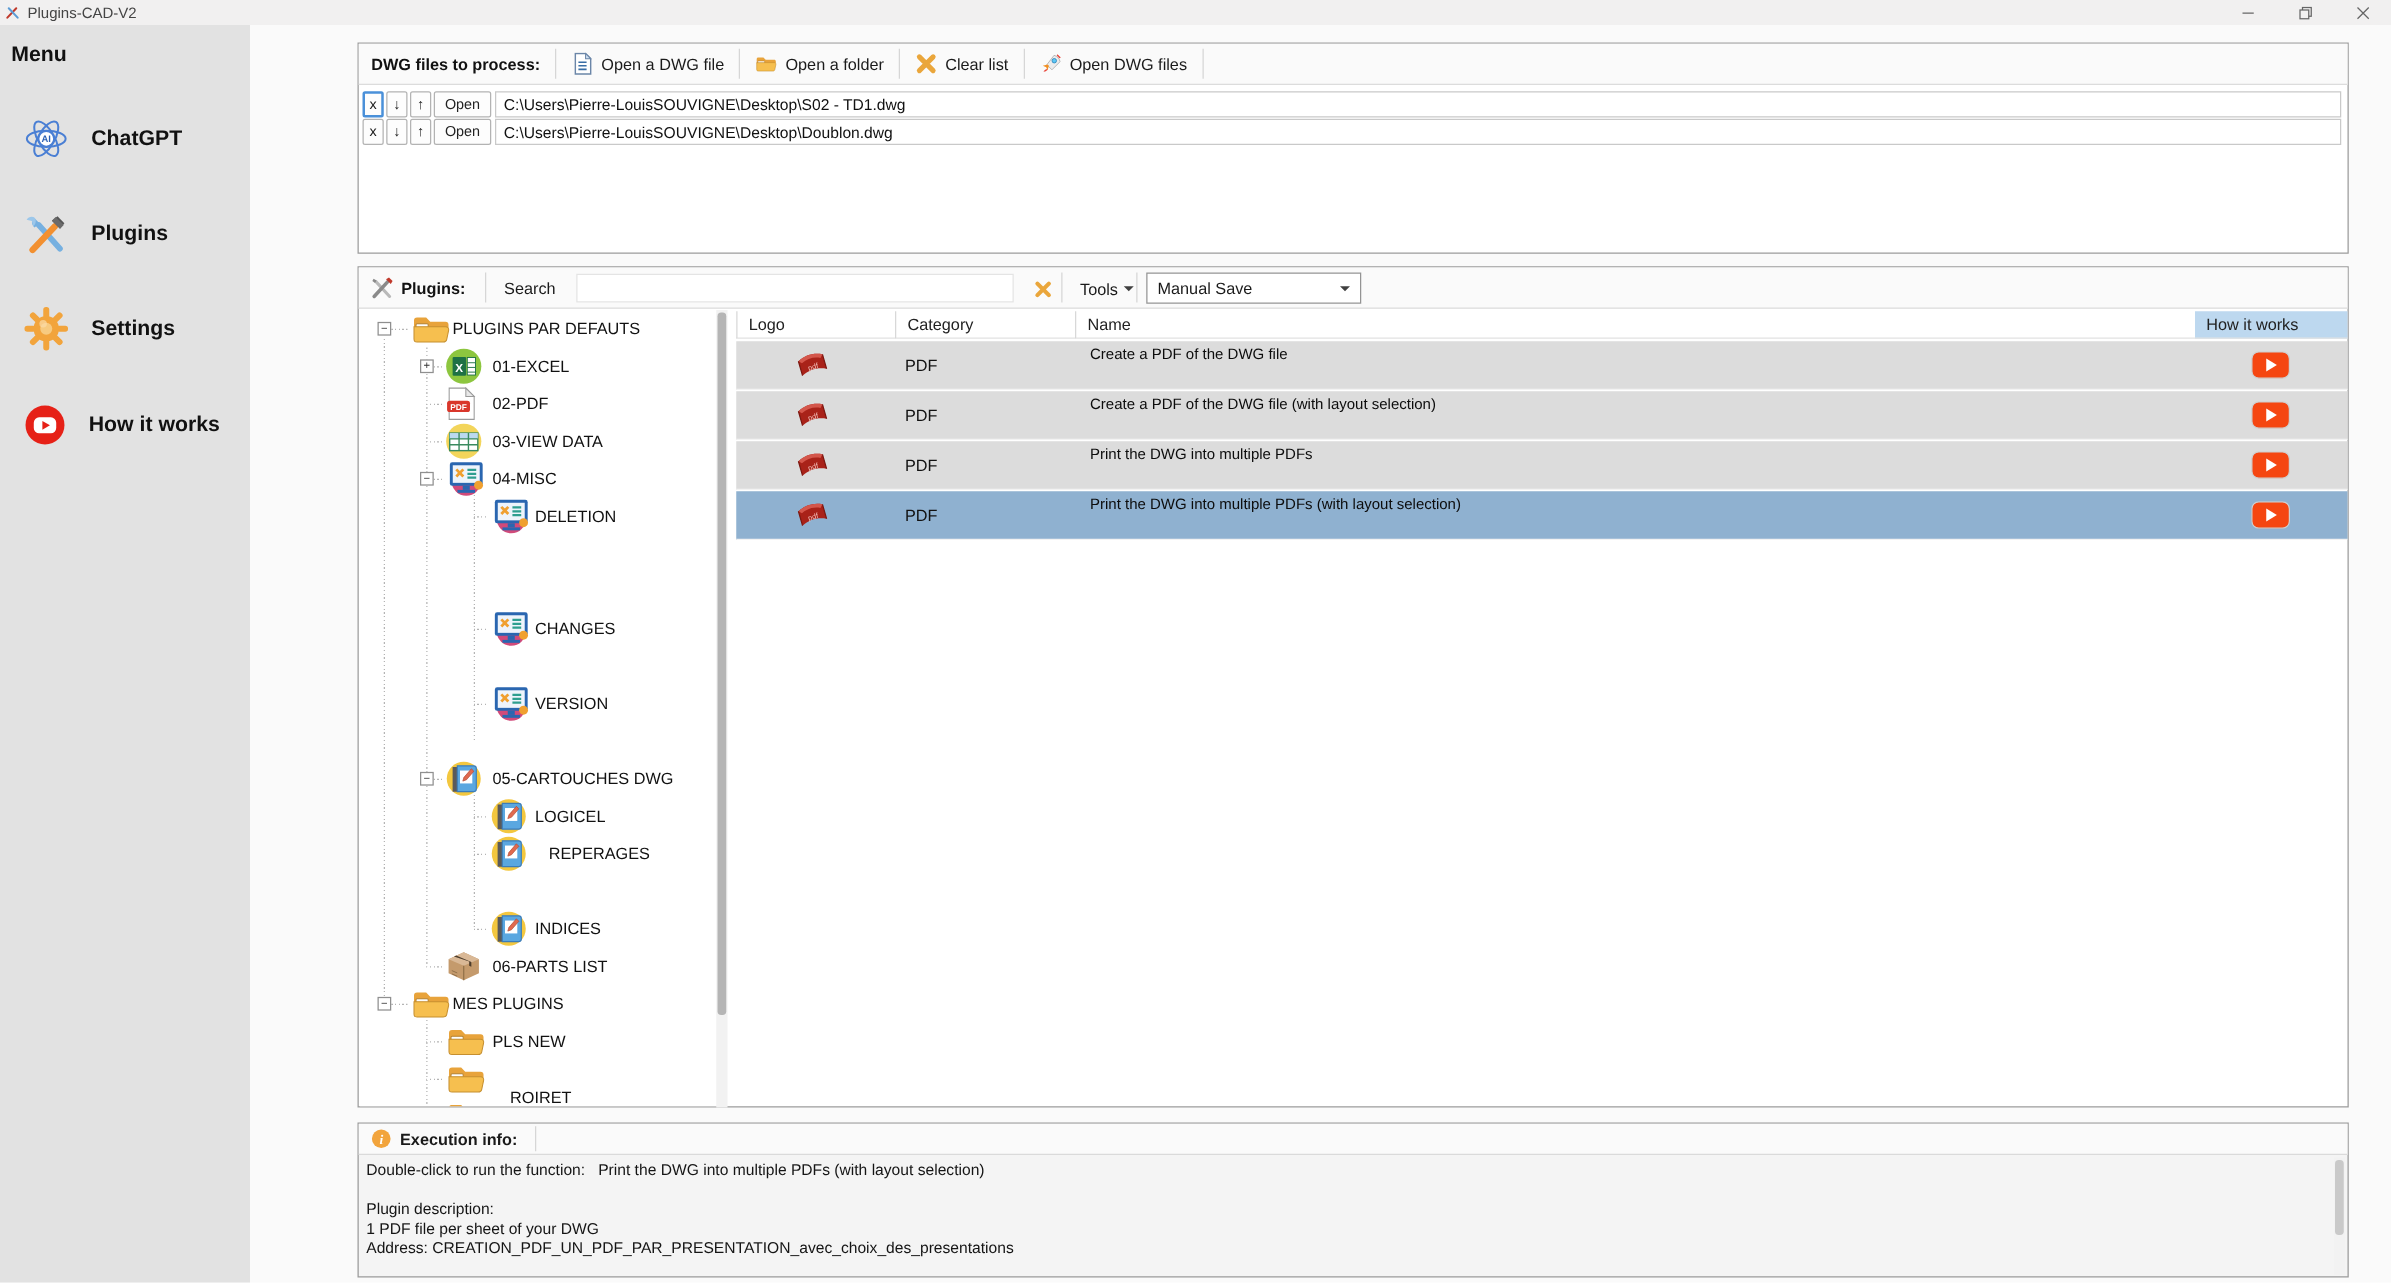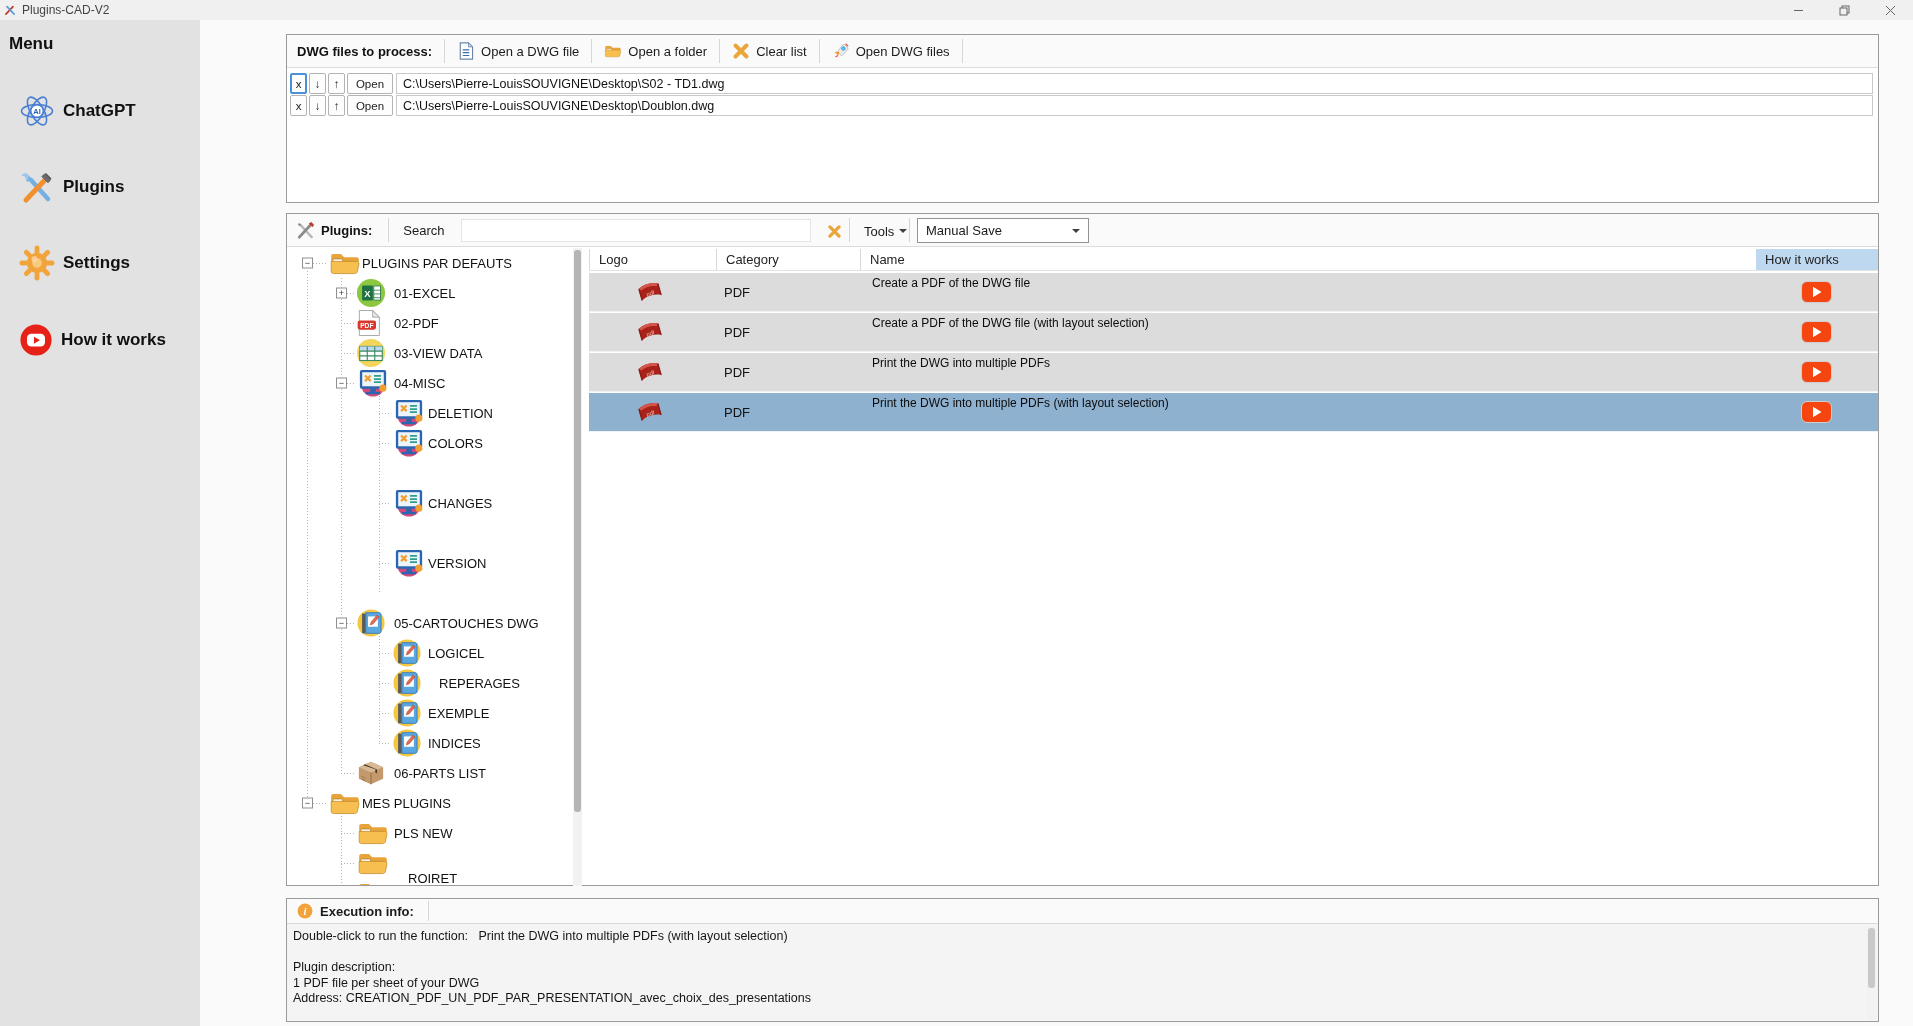--- a/index.html
+++ b/index.html
@@ -20,21 +20,21 @@
   .titlebar .ttext{ font-size:12px; color:#444; margin-left:6px; }
   .wctrls{ position:absolute; right:0; top:0; height:20px; display:flex; }
   .wbtn{ width:46px; height:20px; display:flex; align-items:center; justify-content:center; color:#666; font-size:11px; }
   .wbtn svg{ width:11px; height:11px; }
   .sidebar{
     position:absolute; left:0; top:20px; width:200px; height:1006px; background:#e2e2e2;
   }
   .menu-title{ font-size:17px; font-weight:bold; color:#111; padding:14px 0 0 9px; }
   .menu-item{ position:absolute; left:0; width:200px; height:56px; display:flex; align-items:center; cursor:default; }
   .menu-item .icn{ margin-left:19px; }
-  .menu-item .mlabel{ font-size:17px; font-weight:bold; color:#111; margin-left:8px; }
+  .menu-item .mlabel{ font-size:17px; font-weight:bold; color:#111; margin-left:18px; }
   .icn{ display:inline-flex; align-items:center; justify-content:center; }
   .icn svg{ width:100%; height:100%; display:block; }
 
   .panel{ position:absolute; background:#fff; border:1px solid #9b9b9b; }
   #dwg-panel{ left:286px; top:34px; width:1593px; height:169px; }
   #plugins-panel{ left:286px; top:213px; width:1593px; height:673px; }
   #exec-panel{ left:286px; top:898px; width:1593px; height:124px; background:#f4f4f4; }
 
   .toolstrip{ position:absolute; left:0; top:0; right:0; height:33px; background:#fafafa;
     border-bottom:1px solid #dcdcdc; display:flex; align-items:center; }
@@ -366,36 +366,20 @@
             <rect x="6.5" y="4.5" width="23" height="15" fill="#eef4fb"></rect>
             <path d="M9.5 8l6 6M15.5 8l-6 6" stroke="#f0a030" stroke-width="2.4"></path>
             <path d="M19 8.5h7.5M19 11.8h7.5M19 15.1h7.5" stroke="#2e9e8f" stroke-width="1.9"></path>
             <rect x="15" y="22" width="6" height="3.5" fill="#2a66b0"></rect>
             <rect x="10.5" y="25.5" width="15" height="2.5" fill="#2a66b0"></rect>
             <circle cx="28.5" cy="21.5" r="3.8" fill="#f0a030"></circle>
           </svg>
         </span>
         <span class="tree-label" style="left: 140px;">DELETION</span>
       </div>
-      <div class="tree-row" style="top: 180px;">
-        <div class="doth" style="left: 91px; width: 11px; top: 15px;"></div>
-        <span class="icn t-icn" style="width: 34px; height: 30px; left: 104px;">
-          <svg viewBox="0 0 36 32">
-            <circle cx="18" cy="18" r="12.5" fill="#d14a7a"></circle>
-            <rect x="4" y="2" width="28" height="20" rx="2" fill="#2a66b0"></rect>
-            <rect x="6.5" y="4.5" width="23" height="15" fill="#eef4fb"></rect>
-            <path d="M9.5 8l6 6M15.5 8l-6 6" stroke="#f0a030" stroke-width="2.4"></path>
-            <path d="M19 8.5h7.5M19 11.8h7.5M19 15.1h7.5" stroke="#2e9e8f" stroke-width="1.9"></path>
-            <rect x="15" y="22" width="6" height="3.5" fill="#2a66b0"></rect>
-            <rect x="10.5" y="25.5" width="15" height="2.5" fill="#2a66b0"></rect>
-            <circle cx="28.5" cy="21.5" r="3.8" fill="#f0a030"></circle>
-          </svg>
-        </span>
-        <span class="tree-label" style="left: 140px;">COLORS</span>
-      </div>
       <div class="tree-row" style="top: 240px;">
         <div class="doth" style="left: 91px; width: 11px; top: 15px;"></div>
         <span class="icn t-icn" style="width: 34px; height: 30px; left: 104px;">
           <svg viewBox="0 0 36 32">
             <circle cx="18" cy="18" r="12.5" fill="#d14a7a"></circle>
             <rect x="4" y="2" width="28" height="20" rx="2" fill="#2a66b0"></rect>
             <rect x="6.5" y="4.5" width="23" height="15" fill="#eef4fb"></rect>
             <path d="M9.5 8l6 6M15.5 8l-6 6" stroke="#f0a030" stroke-width="2.4"></path>
             <path d="M19 8.5h7.5M19 11.8h7.5M19 15.1h7.5" stroke="#2e9e8f" stroke-width="1.9"></path>
             <rect x="15" y="22" width="6" height="3.5" fill="#2a66b0"></rect>
@@ -453,33 +437,20 @@
         <span class="icn t-icn" style="width: 30px; height: 30px; left: 104px;">
           <svg viewBox="0 0 32 32">
             <circle cx="16" cy="16" r="14.5" fill="#f3c73f"></circle>
             <path d="M6.5 6h4v21h-4z" fill="#5a5a5a"></path>
             <path d="M10.5 5h14c1.5 0 2.2.8 2.2 2.2v17.6c0 1.4-.7 2.2-2.2 2.2h-14z" fill="#5aa7e0" stroke="#3b7dbb"></path>
             <rect x="12.8" y="9" width="10.5" height="11" fill="#fff"></rect>
             <path d="M22.5 7.5l-6.3 7.3-1 3.2 3.1-1.1 6.3-7.3z" fill="#e06a4f" stroke="#b24a35" stroke-width="0.6"></path>
           </svg>
         </span>
         <span class="tree-label" style="left: 151px;">REPERAGES</span>
-      </div>
-      <div class="tree-row" style="top: 450px;">
-        <div class="doth" style="left: 91px; width: 11px; top: 15px;"></div>
-        <span class="icn t-icn" style="width: 30px; height: 30px; left: 104px;">
-          <svg viewBox="0 0 32 32">
-            <circle cx="16" cy="16" r="14.5" fill="#f3c73f"></circle>
-            <path d="M6.5 6h4v21h-4z" fill="#5a5a5a"></path>
-            <path d="M10.5 5h14c1.5 0 2.2.8 2.2 2.2v17.6c0 1.4-.7 2.2-2.2 2.2h-14z" fill="#5aa7e0" stroke="#3b7dbb"></path>
-            <rect x="12.8" y="9" width="10.5" height="11" fill="#fff"></rect>
-            <path d="M22.5 7.5l-6.3 7.3-1 3.2 3.1-1.1 6.3-7.3z" fill="#e06a4f" stroke="#b24a35" stroke-width="0.6"></path>
-          </svg>
-        </span>
-        <span class="tree-label" style="left: 140px;">EXEMPLE</span>
       </div>
       <div class="tree-row" style="top: 480px;">
         <div class="doth" style="left: 91px; width: 11px; top: 15px;"></div>
         <span class="icn t-icn" style="width: 30px; height: 30px; left: 104px;">
           <svg viewBox="0 0 32 32">
             <circle cx="16" cy="16" r="14.5" fill="#f3c73f"></circle>
             <path d="M6.5 6h4v21h-4z" fill="#5a5a5a"></path>
             <path d="M10.5 5h14c1.5 0 2.2.8 2.2 2.2v17.6c0 1.4-.7 2.2-2.2 2.2h-14z" fill="#5aa7e0" stroke="#3b7dbb"></path>
             <rect x="12.8" y="9" width="10.5" height="11" fill="#fff"></rect>
             <path d="M22.5 7.5l-6.3 7.3-1 3.2 3.1-1.1 6.3-7.3z" fill="#e06a4f" stroke="#b24a35" stroke-width="0.6"></path>

